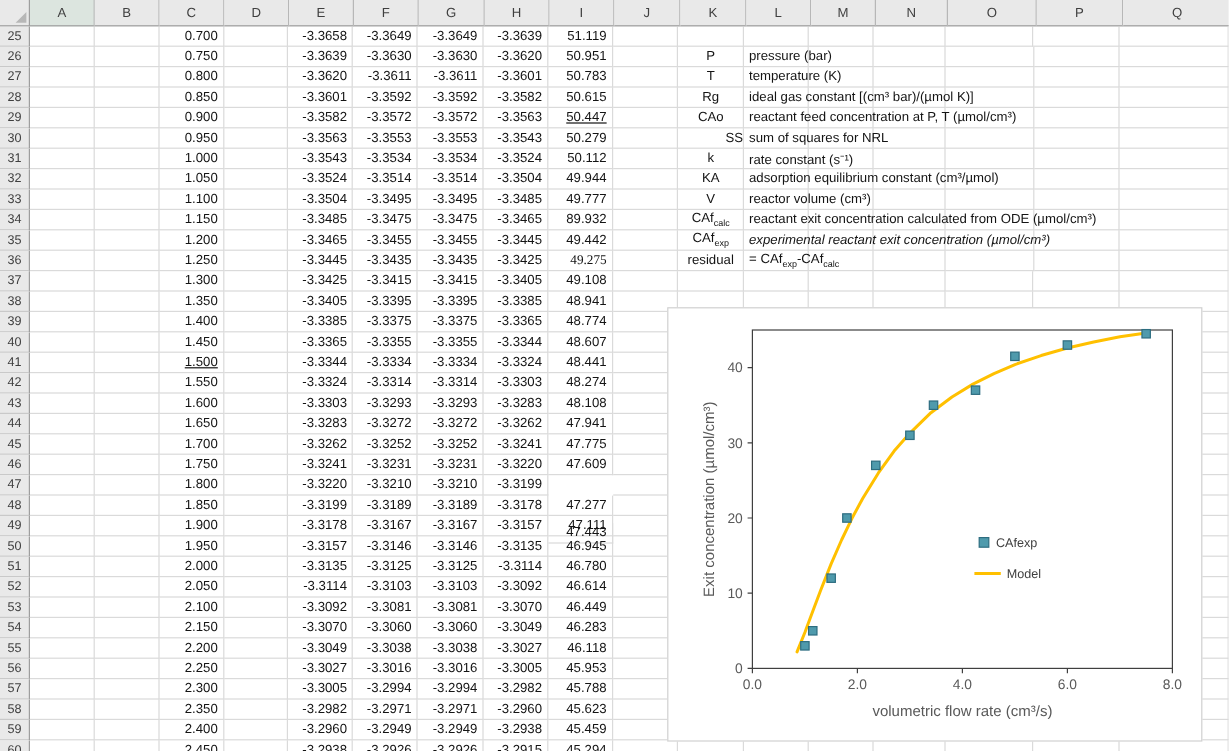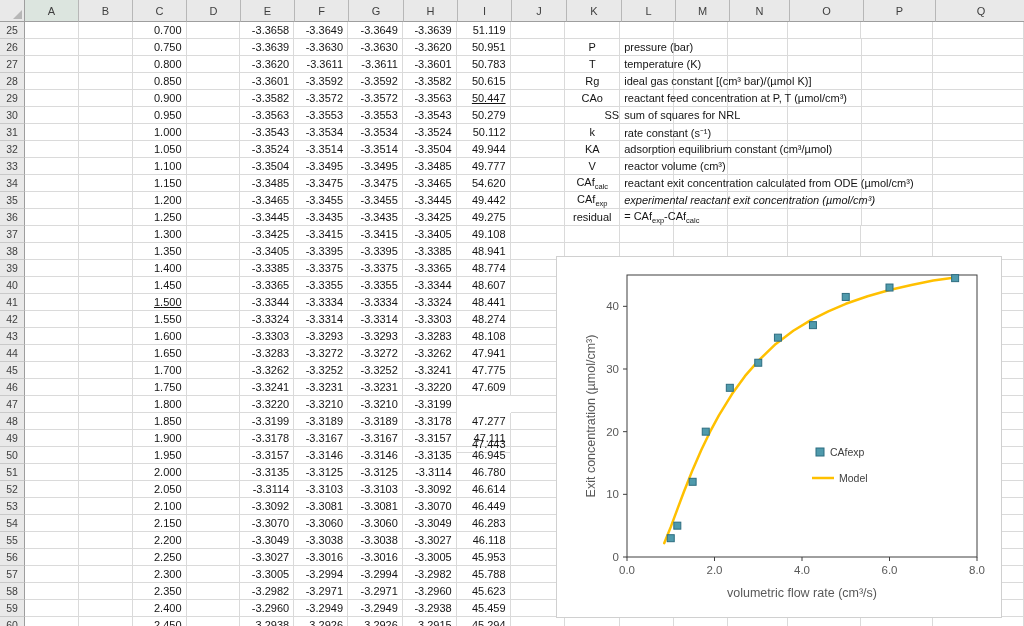--- a/index.html
+++ b/index.html
@@ -390,21 +390,21 @@
         <div class="cell num" style="width: 54px;">
           <span>-3.3475</span>
         </div>
         <div class="cell num" style="width: 55px;">
           <span>-3.3475</span>
         </div>
         <div class="cell num" style="width: 54px;">
           <span>-3.3465</span>
         </div>
         <div class="cell num" style="width: 54px;">
-          <span>54.620</span>
+          <span>89.932</span>
         </div>
         <div class="cell" style="width: 55px;"></div>
         <div class="cell center" style="width: 55px;">
           <span>CAf<sub>calc</sub></span>
         </div>
         <div class="cell left" style="width: 54px;">
           <span>reactant exit concentration calculated from ODE (µmol/cm³)</span>
         </div>
         <div class="cell" style="width: 54px;"></div>
         <div class="cell" style="width: 60px;"></div>
@@ -461,21 +461,21 @@
         </div>
         <div class="cell num" style="width: 54px;">
           <span>-3.3435</span>
         </div>
         <div class="cell num" style="width: 55px;">
           <span>-3.3435</span>
         </div>
         <div class="cell num" style="width: 54px;">
           <span>-3.3425</span>
         </div>
-        <div class="cell num" style="width: 54px;">
+        <div class="cell num" style="width: 54px; font-family: Liberation Serif, serif;">
           <span>49.275</span>
         </div>
         <div class="cell" style="width: 55px;"></div>
         <div class="cell center" style="width: 55px;">
           <span>residual</span>
         </div>
         <div class="cell left" style="width: 54px;">
           <span>= CAf<sub>exp</sub>-CAf<sub>calc</sub></span>
         </div>
         <div class="cell" style="width: 54px;"></div>

